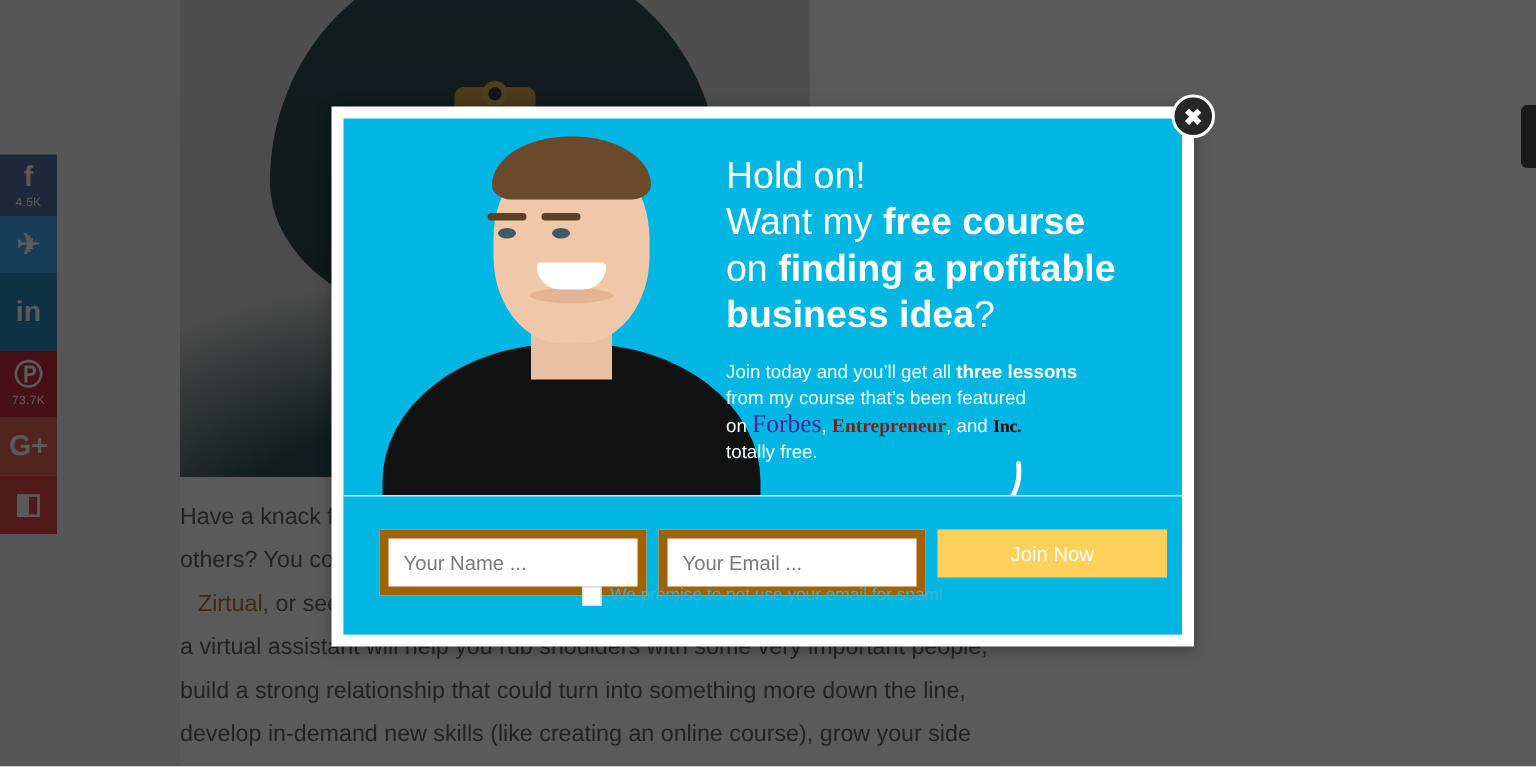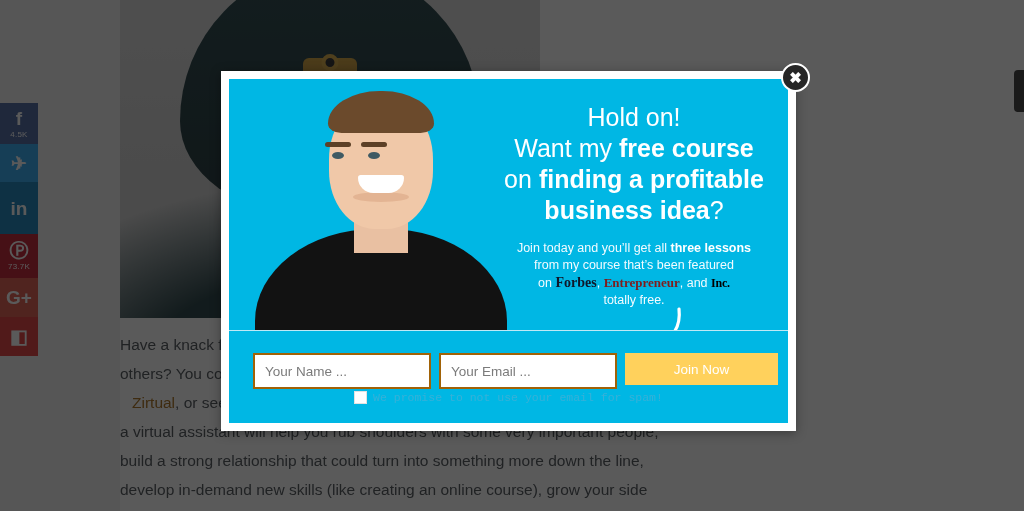--- a/index.html
+++ b/index.html
@@ -126,52 +126,52 @@
     border-radius: 4px 4px 22px 22px;
   }
   #hs-shadow {
     position: absolute; left: 50%; bottom: 143px; transform: translateX(-50%);
     width: 56px; height: 10px; background: #d9a482; border-radius: 50%; opacity: .55;
   }
 
   
   #copy {
     position: absolute; left: 255px; top: 22px; width: 300px;
-    text-align: center; color: #ffffff;
+    text-align: left; color: #ffffff;
   }
   #copy .l1 { font-size: 25px; line-height: 32px; font-weight: 300; }
   #copy .l2, #copy .l3, #copy .l4 { font-size: 25px; line-height: 31px; font-weight: 300; white-space: nowrap; }
   #copy .l2 b, #copy .l3 b, #copy .l4 b { font-weight: 700; }
   #sub { margin-top: 14px; font-size: 12.5px; line-height: 17px; color: #f2fbff; }
   #sub b { font-weight: 700; color: #ffffff; }
-  .brand-forbes { font-family: "Liberation Serif", serif; font-weight: 700; color: #0f172a; font-size: 14px; }
+  .brand-forbes { font-family: "Liberation Serif", serif; font-weight: 400; color: #4c1d95; font-size: 17px; }
   .brand-entrepreneur { font-family: "Liberation Serif", serif; font-weight: 700; color: #7f1d1d; font-size: 13px; }
   .brand-inc { font-family: "Liberation Serif", serif; font-weight: 700; color: #000000; font-size: 12px; letter-spacing: -.2px; }
 
   #arrow { position: absolute; left: 414px; top: 228px; width: 46px; height: 44px; }
 
   
   #modal-form {
     position: absolute; left: 0; right: 0; bottom: 0; height: 93px;
     background: #00b7e4; border-top: 1px solid #bfe9f6;
   }
   #form-row { position: absolute; left: 24px; top: 22px; display: flex; gap: 8px; }
   .fld {
-    width: 178px; height: 32px; border: 2px solid #a16207; background: #ffffff;
+    width: 178px; height: 32px; border: 6px solid #a16207; background: #ffffff;
     font-size: 13.5px; color: #6d6d6d; padding: 16px 10px;
     font-family: "Liberation Sans", sans-serif;
   }
   .fld::placeholder { color: #7b7b7b; }
   #join-btn {
     width: 153px; height: 32px; border: none; background: #ffd15c; color: #ffffff;
     font-size: 13.5px; cursor: pointer; font-family: "Liberation Sans", sans-serif;
   }
   #promise-row {
     position: absolute; left: 0; right: 0; top: 60px;
-    display: flex; align-items: center; justify-content: center; gap: 6px; font-family: Liberation Mono, monospace;
+    display: flex; justify-content: center; gap: 6px;
   }
   #promise-box { width: 13px; height: 13px; background: #ffffff; border: 1px solid #e2e2e2; }
   #promise-label { font-size: 11.5px; color: #36b1d8; }
 
   
   #close-btn {
     position: absolute; left: 781px; top: 63px; width: 29px; height: 29px; z-index: 7;
     border-radius: 50%; background: #262626; border: 2px solid #ffffff;
     color: #ffffff; font-size: 15px; font-weight: 700;
     display: flex; align-items: center; justify-content: center; cursor: pointer;

